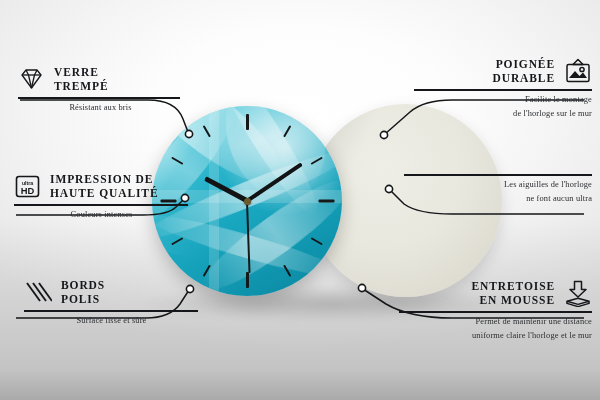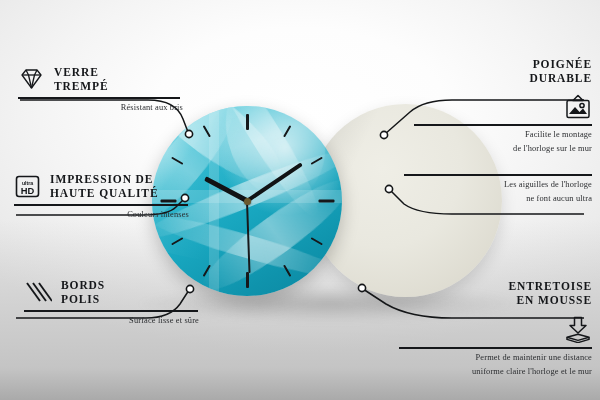--- a/index.html
+++ b/index.html
@@ -110,22 +110,22 @@
   .callout .rule {
     height:1.6px; background:#15171a; margin-top:4px;
   }
   .callout .desc {
     font-family:"Liberation Serif", serif;
     font-size:8.4px; line-height:11px; color:#2a2c2f; margin-top:3px;
     letter-spacing:0.15px;
   }
   .callout.left .head { justify-content:flex-start; }
   .callout.left .title { text-align:left; }
-  .callout.left .desc { text-align:right; }
-  .callout.right .head { justify-content:flex-end; flex-direction:column;align-items:flex-end; }
+  .callout.left .desc { text-align:center; }
+  .callout.right .head { justify-content:flex-end; flex-direction:row; }
   .callout.right .title { text-align:right; }
   .callout.right .desc { text-align:right; }
 
   .ico { flex:0 0 auto; display:block; color:#15171a; }
 
   
   #c-verre      { left:18px;  top:65px;  width:165px; }
   #c-verre .rule{ width:162px; }
   #c-impression { left:14px;  top:172px; width:175px; }
   #c-impression .rule{ width:174px; }

